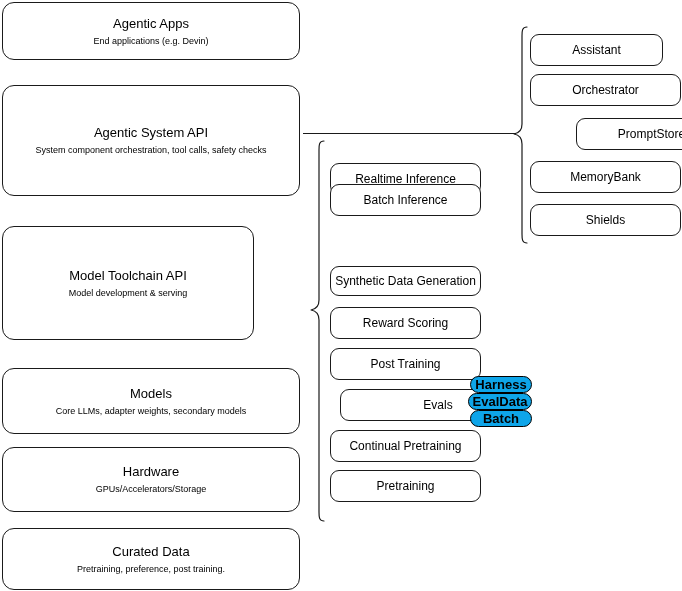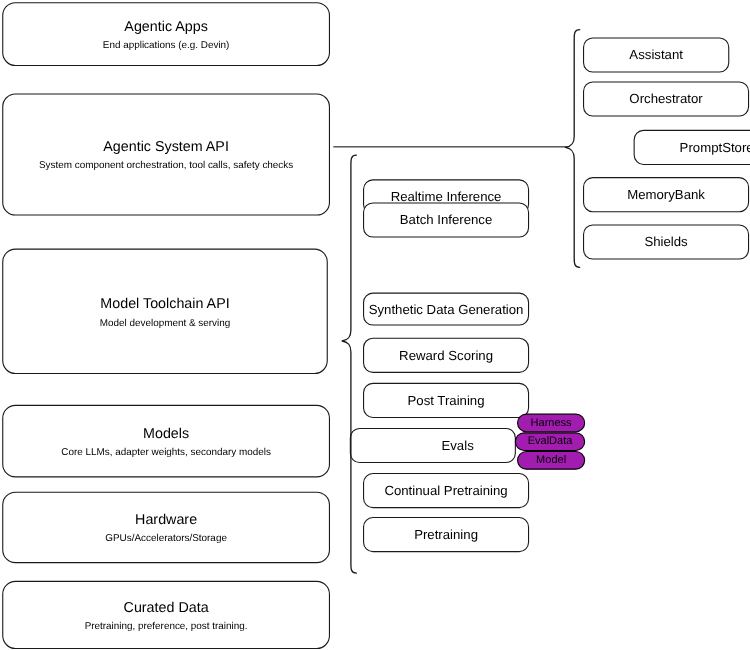--- a/index.html
+++ b/index.html
@@ -62,29 +62,30 @@
     white-space: nowrap;
     color: #000000;
   }
 
   
   .pill {
     position: absolute;
     box-sizing: border-box;
     border: 1.3px solid #000000;
     border-radius: 999px;
-    background: #a21caf;
+    background: #0ea5e9;
     display: flex;
     align-items: center;
     justify-content: center;
-    font-size: 10px;
+    font-size: 13px;
     line-height: 12px;
     white-space: nowrap;
     color: #000000;
     z-index: 6;
+    font-weight: bold;
   }
 
   
   .hline {
     position: absolute;
     height: 0;
     border-top: 1.2px solid #1a1a1a;
     z-index: 1;
   }
 
@@ -110,21 +111,21 @@
   <div class="box" style="left:2px; top:2px; width:298px; height:58px;">
     <div class="title">Agentic Apps</div>
     <div class="subtitle">End applications (e.g. Devin)</div>
   </div>
 
   <div class="box" style="left:2px; top:85px; width:298px; height:111px;">
     <div class="title">Agentic System API</div>
     <div class="subtitle">System component orchestration, tool calls, safety checks</div>
   </div>
 
-  <div class="box" style="left:2px; top:226px; width:296px; height:114px;">
+  <div class="box" style="left:2px; top:226px; width:252px; height:114px;">
     <div class="title">Model Toolchain API</div>
     <div class="subtitle">Model development &amp; serving</div>
   </div>
 
   <div class="box" style="left:2px; top:368px; width:298px; height:66px;">
     <div class="title">Models</div>
     <div class="subtitle">Core LLMs, adapter weights, secondary models</div>
   </div>
 
   <div class="box" style="left:2px; top:447px; width:298px; height:65px;">
@@ -151,31 +152,31 @@
 
   <div class="chip" style="left:330px; top:184px; width:151px; height:32px;">Batch Inference</div>
 
 
   <div class="chip" style="left:330px; top:266px; width:151px; height:30px;">Synthetic Data Generation</div>
 
   <div class="chip" style="left:330px; top:307px; width:151px; height:32px;">Reward Scoring</div>
 
   <div class="chip" style="left:330px; top:348px; width:151px; height:32px;">Post Training</div>
 
-  <div class="chip" style="left:318px; top:389px; width:151px; height:32px;padding-left:45px;">Evals</div>
+  <div class="chip" style="left:340px; top:389px; width:151px; height:32px;padding-left:45px;">Evals</div>
 
   <div class="chip" style="left:330px; top:430px; width:151px; height:32px;">Continual Pretraining</div>
 
   <div class="chip" style="left:330px; top:470px; width:151px; height:32px;">Pretraining</div>
 
   <div class="pill" style="left:470px; top:376px; width:62px; height:17px;">Harness</div>
 
   <div class="pill" style="left:468px; top:393px; width:64px; height:17px;">EvalData</div>
 
-  <div class="pill" style="left:470px; top:410px; width:62px; height:17px;">Model</div>
+  <div class="pill" style="left:470px; top:410px; width:62px; height:17px;">Batch</div>
 
   <div class="chip" style="left:530px; top:34px; width:133px; height:32px;">Assistant</div>
 
   <div class="chip" style="left:530px; top:74px; width:151px; height:32px;">Orchestrator</div>
 
   <div class="chip" style="left:530px; top:118px; width:151px; height:32px;margin-left:46px;">PromptStore</div>
 
   <div class="chip" style="left:530px; top:161px; width:151px; height:32px;">MemoryBank</div>
 
   <div class="chip" style="left:530px; top:204px; width:151px; height:32px;">Shields</div>

